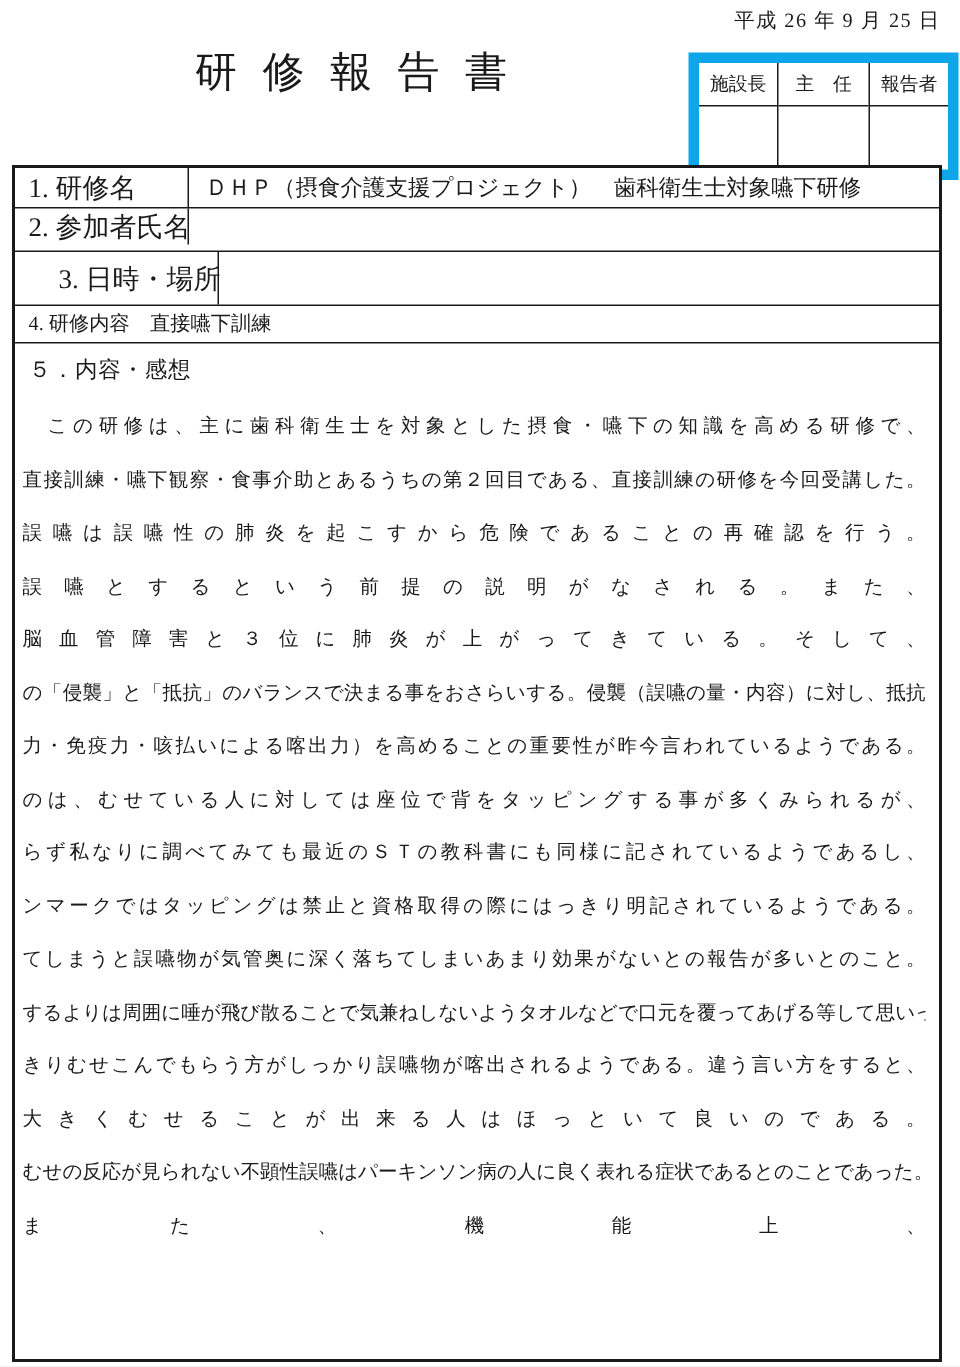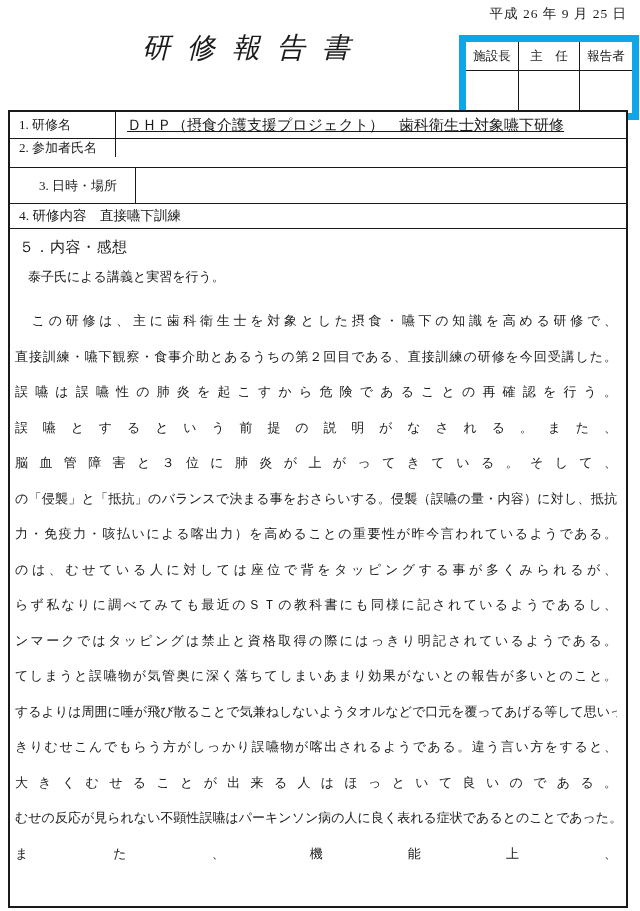--- a/index.html
+++ b/index.html
@@ -19,25 +19,24 @@
     top: 5px;
     right: 13px;
     font-size: 13.5px;
     letter-spacing: 1px;
     white-space: nowrap;
     margin-left: 44px;
   }
   .page-title {
     position: absolute;
     top: 29px;
-    left: 142px;
+    left: 130px;
     font-size: 28px;
     letter-spacing: 5px;
     white-space: nowrap;
-    font-style: italic;
   }
   
   .approval {
     position: absolute;
     top: 35px;
     left: 459px;
     display: flex;
     border: 7px solid #0ea5e9;
     background: #fff;
   }
@@ -65,37 +64,36 @@
     height: 798px;
     border: 2px solid #1a1a1a;
     background: #fff;
   }
   .row { display: flex; border-bottom: 1px solid #1a1a1a; }
   .row.r1 { height: 27px; }
   .row.r2 { height: 29px; flex-direction: column; }
   .row.r3 { height: 36px; padding-left: 20px; }
   .row.r4 { height: 25px; }
   .label-cell {
-    width: 106px;
+    width: 116px;
     border-right: 1px solid #1a1a1a;
     display: flex;
     align-items: center;
     padding-left: 9px;
-    font-size: 13px;
+    font-size: 18px;
     white-space: nowrap;
   }
   .value-cell {
     flex: 1;
     display: flex;
     align-items: center;
     padding-left: 11px;
     font-size: 15px;
     white-space: nowrap;
     overflow: hidden;
-    text-decoration: underline;
   }
   .full-cell {
     display: flex;
     align-items: center;
     padding-left: 9px;
     font-size: 13.5px;
     white-space: nowrap;
     height: 100%;
   }
   .section5 {
@@ -167,21 +165,20 @@
     </div>
 
     <div class="row r4">
       <div class="full-cell">4. 研修内容　直接嚥下訓練</div>
     </div>
 
     <div class="section5">
       <div class="s5-heading">５．内容・感想</div>
       <div class="report-body">
           <div class="para-a">
-            <div class="bline">　泰子氏による講義と実習を行う。</div>
           </div>
           <div class="para-b">
             <div class="bline fill">　この研修は、主に歯科衛生士を対象とした摂食・嚥下の知識を高める研修で、年間４回の間接訓練・</div>
             <div class="bline fill">直接訓練・嚥下観察・食事介助とあるうちの第２回目である、直接訓練の研修を今回受講した。初めに、</div>
             <div class="bline fill">誤嚥は誤嚥性の肺炎を起こすから危険であることの再確認を行う。唾液や食物が正門下に侵入する事を</div>
             <div class="bline fill">誤嚥とするという前提の説明がなされる。また、現在は日本人の死因割合順が①がん②心疾患③肺炎④</div>
             <div class="bline fill">脳血管障害と３位に肺炎が上がってきている。そして、前回に続いて肺炎になるかどうかは誤嚥した後</div>
             <div class="bline fill">の「侵襲」と「抵抗」のバランスで決まる事をおさらいする。侵襲（誤嚥の量・内容）に対し、抵抗（体</div>
             <div class="bline fill">力・免疫力・咳払いによる喀出力）を高めることの重要性が昨今言われているようである。面白かった</div>
             <div class="bline fill">のは、むせている人に対しては座位で背をタッピングする事が多くみられるが、これはあまり勧めてお</div>

